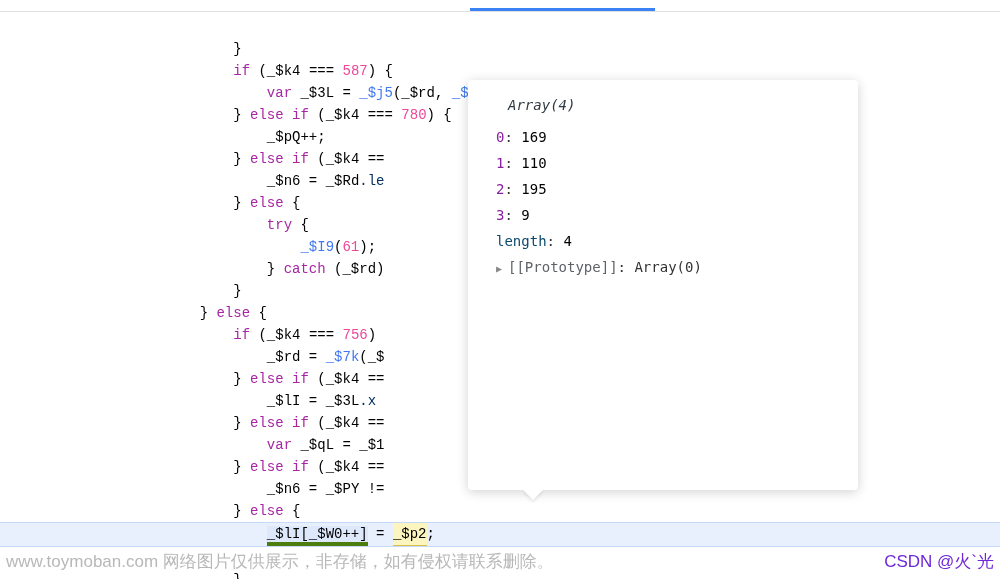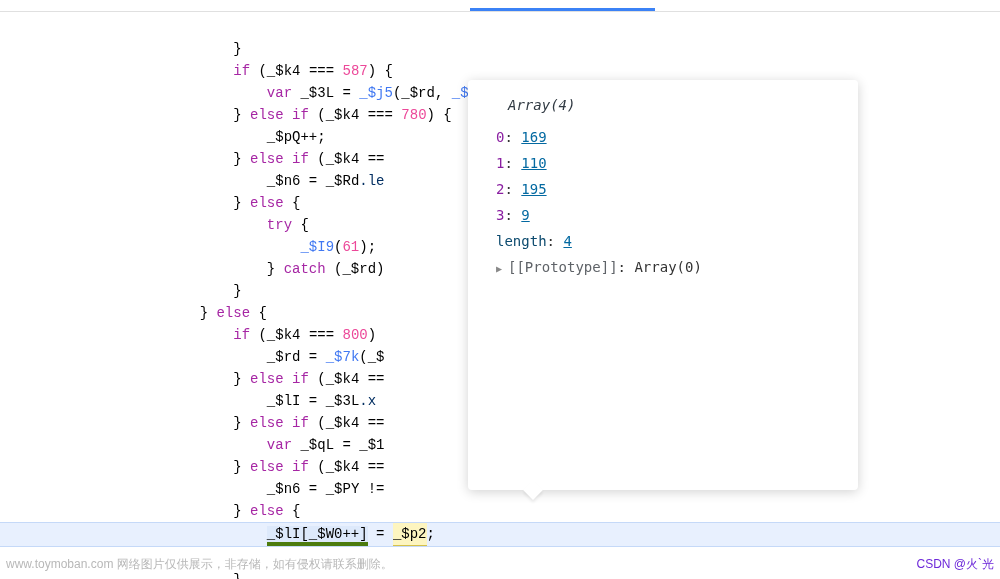--- a/index.html
+++ b/index.html
@@ -64,21 +64,21 @@
       box-shadow: 0 2px 12px rgba(0,0,0,0.18);
       padding: 12px 18px;
       font-family: Consolas, Monaco, monospace;
       font-size: 14px;
       line-height: 26px;
       color: #333;
     }
     .tooltip-title { font-style: italic; padding-left: 22px; margin-bottom: 6px; color: #303942;}
     .tooltip-row { padding-left: 10px; }
     .tt-key { color: #8a1fa1; }
-    .tt-num { color: #0369a1; text-decoration: underline; }
+    .tt-num { color: #000000; }
     .tt-len { color: #0c4a6e; }
     .tt-proto { color: #5f6368; }
     .tt-expand {
       display: inline-block;
       width: 10px;
       color: #888;
       font-size: 10px;
       margin-right: 2px;
     }
     .tooltip-arrow {
@@ -90,21 +90,21 @@
       background: #fff;
       transform: rotate(45deg);
       box-shadow: 2px 2px 3px rgba(0,0,0,0.08);
     }
     .footer {
       position: absolute;
       bottom: 6px;
       left: 6px;
       right: 6px;
       font-family: "Microsoft YaHei", Arial, sans-serif;
-      font-size: 12px;
+      font-size: 17px;
       color: #b8b8b8;
       display: flex;
       justify-content: space-between;
     }
     .footer-right { color: #6d28d9; }
   </style>
 </head>
 <body>
 
 <div class="top-bar">
@@ -118,21 +118,21 @@
 <span class="line">                       } <span class="kw">else</span> <span class="kw">if</span> (<span>_$k4</span> <span class="op">===</span> <span class="num">780</span>) {</span>
 <span class="line">                           <span>_$pQ</span><span>++;</span></span>
 <span class="line">                       } <span class="kw">else</span> <span class="kw">if</span> (<span>_$k4</span> <span>==</span></span>
 <span class="line">                           <span>_$n6</span> = <span>_$Rd</span><span class="var-dark">.le</span></span>
 <span class="line">                       } <span class="kw">else</span> {</span>
 <span class="line">                           <span class="kw">try</span> {</span>
 <span class="line">                               <span class="fn">_$I9</span>(<span class="num">61</span>);</span>
 <span class="line">                           } <span class="kw">catch</span> (<span>_$rd</span>)</span>
 <span class="line">                       }</span>
 <span class="line">                   } <span class="kw">else</span> {</span>
-<span class="line">                       <span class="kw">if</span> (<span>_$k4</span> <span class="op">===</span> <span class="num">800</span>)</span>
+<span class="line">                       <span class="kw">if</span> (<span>_$k4</span> <span class="op">===</span> <span class="num">756</span>)</span>
 <span class="line">                           <span>_$rd</span> = <span class="fn">_$7k</span>(<span>_$</span></span>
 <span class="line">                       } <span class="kw">else</span> <span class="kw">if</span> (<span>_$k4</span> <span>==</span></span>
 <span class="line">                           <span>_$lI</span> = <span>_$3L</span><span class="var-dark">.x</span></span>
 <span class="line">                       } <span class="kw">else</span> <span class="kw">if</span> (<span>_$k4</span> <span>==</span></span>
 <span class="line">                           <span class="kw">var</span> <span>_$qL</span> = <span>_$1</span></span>
 <span class="line">                       } <span class="kw">else</span> <span class="kw">if</span> (<span>_$k4</span> <span>==</span></span>
 <span class="line">                           <span>_$n6</span> = <span>_$PY</span> <span>!=</span></span>
 <span class="line">                       } <span class="kw">else</span> {</span>
 <span class="line highlighted-line">                           <span class="hover-token-1"><span>_$lI</span>[<span>_$W0</span><span>++</span>]</span> = <span class="hover-token-2"><span>_$p2</span></span><span>;</span></span>
 <span class="line">                       }</span>

